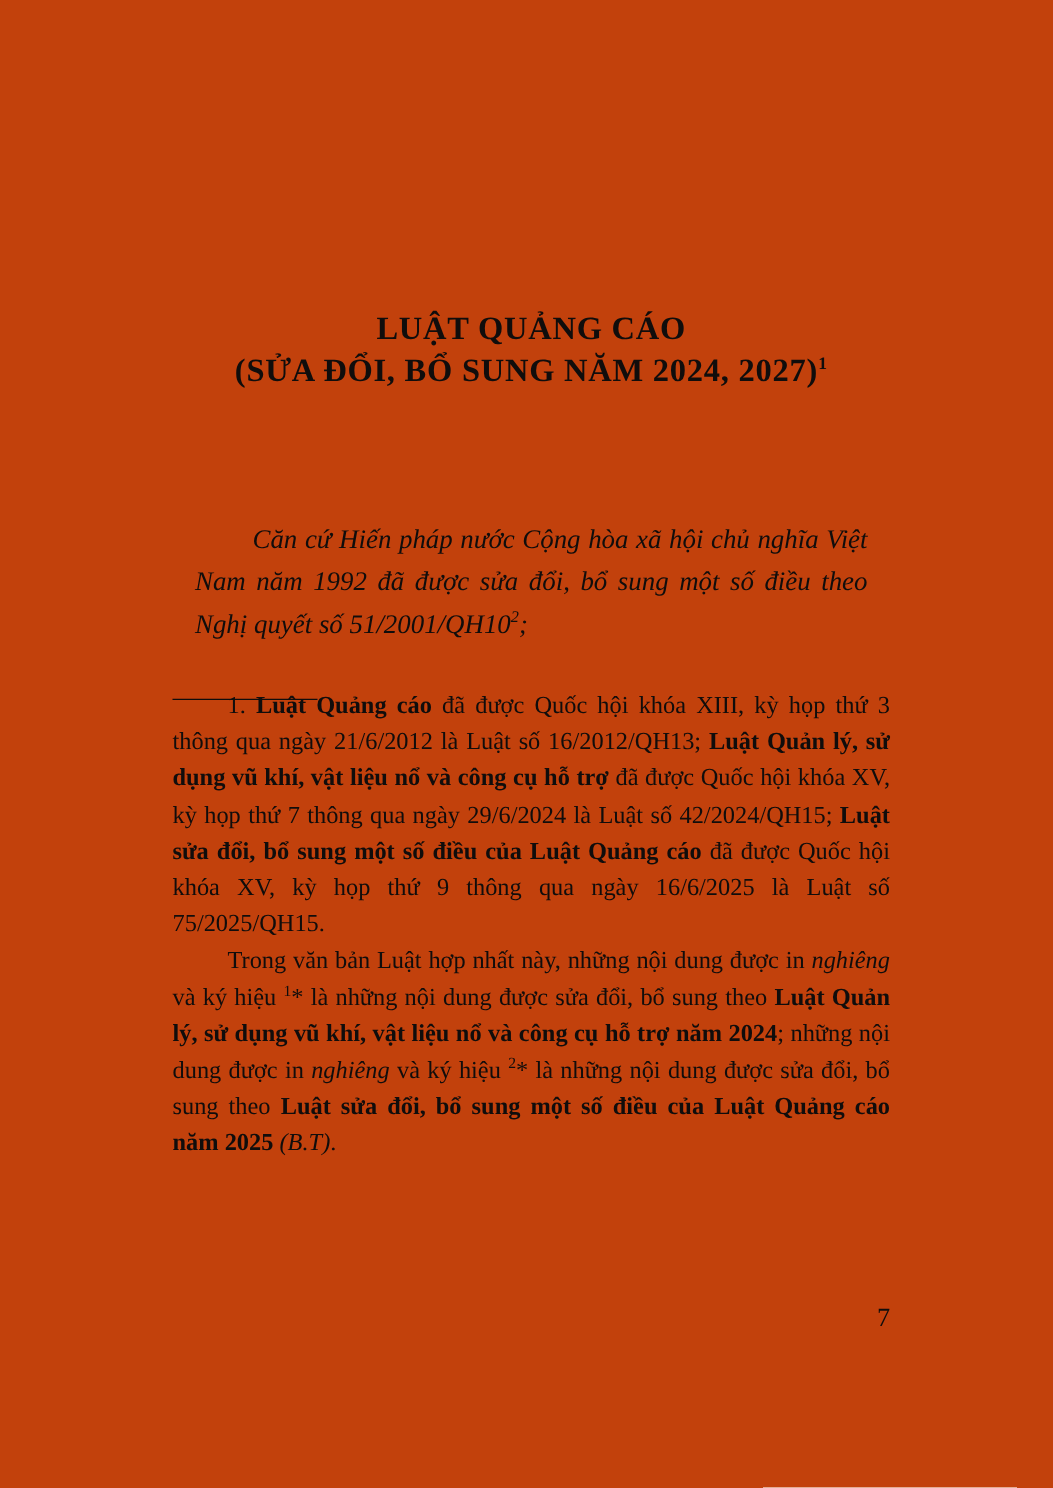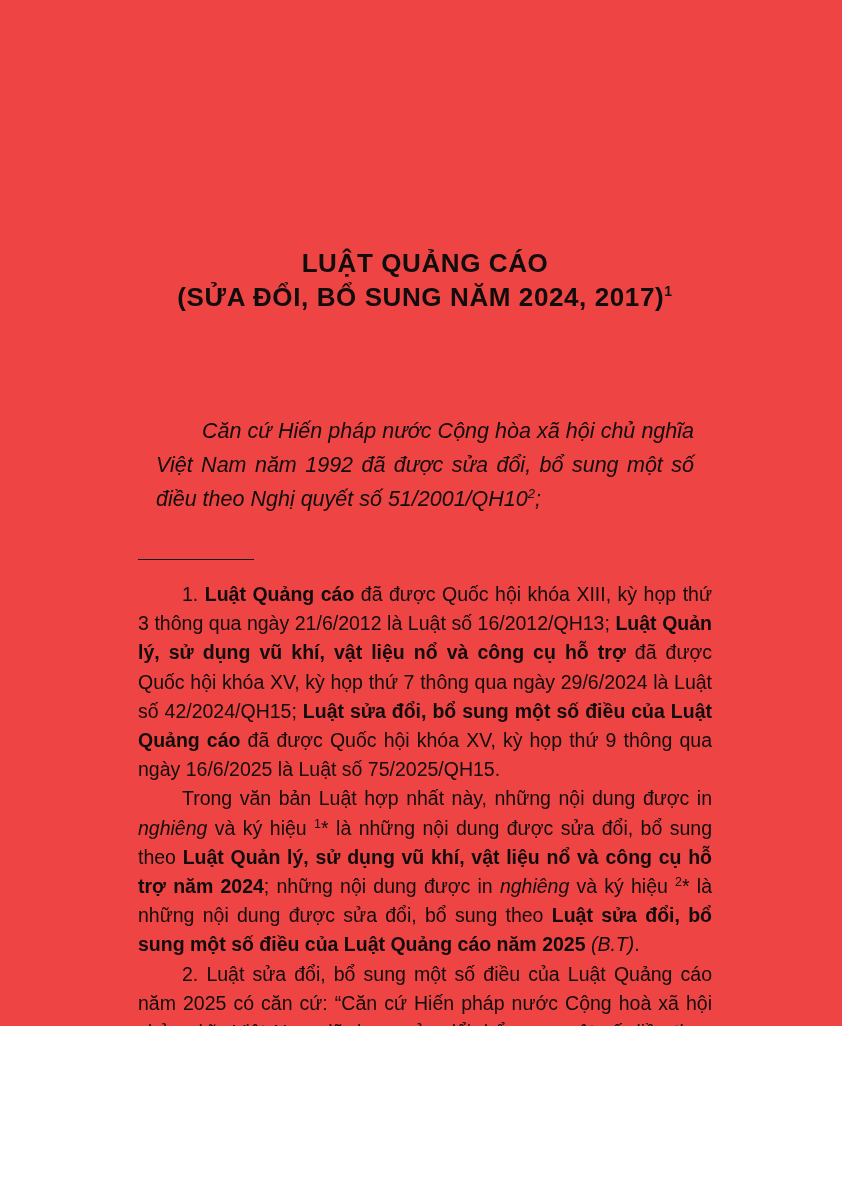--- a/index.html
+++ b/index.html
@@ -3,25 +3,25 @@
 <meta charset="utf-8">
 <style>
   html, body {
     margin: 0;
     padding: 0;
     background: #ffffff;
   }
   .page {
     position: relative;
     width: 842px;
-    height: 1026px;
-    background: #ef4444;
+    height: 1190px;
+    background: #c2410c;
     margin: 0 auto;
     overflow: hidden;
-    font-family: Liberation Sans, sans-serif;
+    font-family: Liberation Serif, serif;
     color: #100d0c;
     box-sizing: border-box;
   }
 
   
   .title-block {
     position: absolute;
     left: 138px;
     top: 246px;
     width: 574px;
@@ -73,21 +73,21 @@
     top: 559px;
     width: 116px;
     height: 0;
     border-top: 1.6px solid #100d0c;
   }
 
   
   .footnotes {
     position: absolute;
     left: 138px;
-    top: 580px;
+    top: 550px;
     width: 574px;
     font-size: 19.5px;
     line-height: 29.2px;
     text-align: justify;
     text-justify: inter-word;
   }
   .footnotes p {
     margin: 0;
     text-indent: 44px;
   }
@@ -109,34 +109,33 @@
     font-size: 21px;
   }
 </style>
 </head>
 <body>
 
 <div class="page">
 
   <div class="title-block">
     <div class="title-line"><span>LUẬT QUẢNG CÁO</span></div>
-    <div class="title-line"><span>(SỬA ĐỔI, BỔ SUNG NĂM 2024, 2017)</span><sup>1</sup></div>
+    <div class="title-line"><span>(SỬA ĐỔI, BỔ SUNG NĂM 2024, 2027)</span><sup>1</sup></div>
   </div>
 
   <div class="preamble">
     <p><span>Căn cứ Hiến pháp nước Cộng hòa xã hội chủ nghĩa Việt Nam năm 1992 đã được sửa đổi, bổ sung một số điều theo Nghị quyết số 51/2001/QH10</span><sup>2</sup><span>;</span></p>
   </div>
 
   <div class="fn-rule"></div>
 
   <div class="footnotes">
 
     <p><span>1. </span><b>Luật Quảng cáo</b><span> đã được Quốc hội khóa XIII, kỳ họp thứ 3 thông qua ngày 21/6/2012 là Luật số 16/2012/QH13; </span><b>Luật Quản lý, sử dụng vũ khí, vật liệu nổ và công cụ hỗ trợ</b><span> đã được Quốc hội khóa XV, kỳ họp thứ 7 thông qua ngày 29/6/2024 là Luật số 42/2024/QH15; </span><b>Luật sửa đổi, bổ sung một số điều của Luật Quảng cáo</b><span> đã được Quốc hội khóa XV, kỳ họp thứ 9 thông qua ngày 16/6/2025 là Luật số 75/2025/QH15.</span></p>
 
     <p><span>Trong văn bản Luật hợp nhất này, những nội dung được in </span><i>nghiêng</i><span> và ký hiệu </span><sup>1</sup><span>* là những nội dung được sửa đổi, bổ sung theo </span><b>Luật Quản lý, sử dụng vũ khí, vật liệu nổ và công cụ hỗ trợ năm 2024</b><span>; những nội dung được in </span><i>nghiêng</i><span> và ký hiệu </span><sup>2</sup><span>* là những nội dung được sửa đổi, bổ sung theo </span><b>Luật sửa đổi, bổ sung một số điều của Luật Quảng cáo năm 2025</b><span> </span><i>(B.T)</i><span>.</span></p>
 
-    <p><span>2. Luật sửa đổi, bổ sung một số điều của Luật Quảng cáo năm 2025 có căn cứ: “Căn cứ Hiến pháp nước Cộng hoà xã hội chủ nghĩa Việt Nam đã được sửa đổi, bổ sung một số điều theo Nghị quyết số 203/2025/QH15” </span><i>(B.T)</i><span>.</span></p>
 
   </div>
 
   <div class="page-number"><span>7</span></div>
 
 </div>
 
 </body></html>

